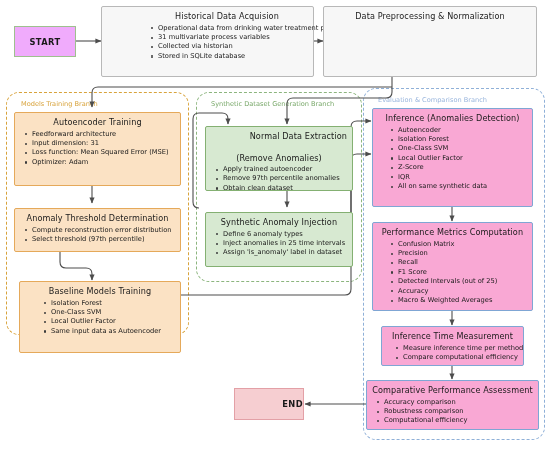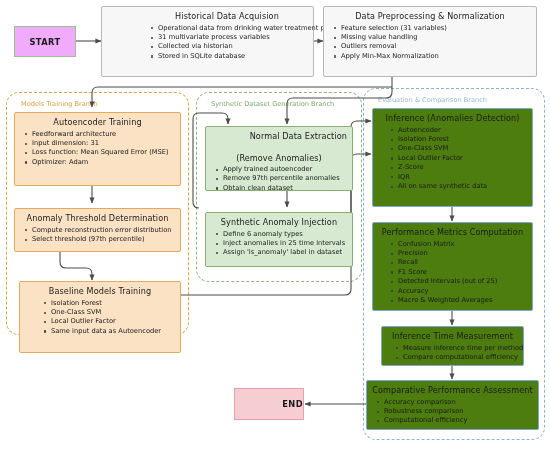--- a/index.html
+++ b/index.html
@@ -31,21 +31,21 @@
   .node li::before{
     content:"";position:absolute;left:-7px;top:3.6px;
     width:2.2px;height:2.2px;background:#3b3b3b;border-radius:50%;
   }
   .node.sq li::before{border-radius:0;background:#6a6a6a;}
 
   
   .grey{background:#f7f7f7;border:1px solid #b8b8b8;}
   .orange{background:#fbe2c4;border:1px solid #e5a95a;}
   .green{background:#d7e9d1;border:1px solid #84b072;}
-  .blue{background:#4d7c0f;border:1px solid #7fa6d4;}
+  .blue{background:#f9a8d4;border:1px solid #7fa6d4;}
   .terminal{
     position:absolute;z-index:3;box-sizing:border-box;
     display:flex;align-items:center;justify-content:center;
     font-size:8.3px;font-weight:bold;color:#1a1a1a;letter-spacing:.4px;
   }
   .t-green{background:#f0abfc;border:1px solid #9ec08e;}
   .t-red{background:#f6ced1;border:1px solid #e3a0a6;justify-content:flex-end;}
 
   
   .branch{
@@ -135,26 +135,20 @@
     <ul>
       <li>Operational data from drinking water treatment plant</li>
       <li>31 multivariate process variables</li>
       <li>Collected via historian</li>
       <li>Stored in SQLite database</li>
     </ul>
   </div>
 
   <div class="node grey sq" style="left:323px;top:6px;width:214px;height:71px;">
     <span class="ttl">Data Preprocessing &amp; Normalization</span>
-    <ul>
-      <li>Feature selection (31 variables)</li>
-      <li>Missing value handling</li>
-      <li>Outliers removal</li>
-      <li>Apply Min-Max Normalization</li>
-    </ul>
   </div>
 
   <div class="node orange" style="left:14px;top:112px;width:167px;height:74px;">
     <span class="ttl">Autoencoder Training</span>
     <ul>
       <li>Feedforward architecture</li>
       <li>Input dimension: 31</li>
       <li>Loss function: Mean Squared Error (MSE)</li>
       <li>Optimizer: Adam</li>
     </ul>

